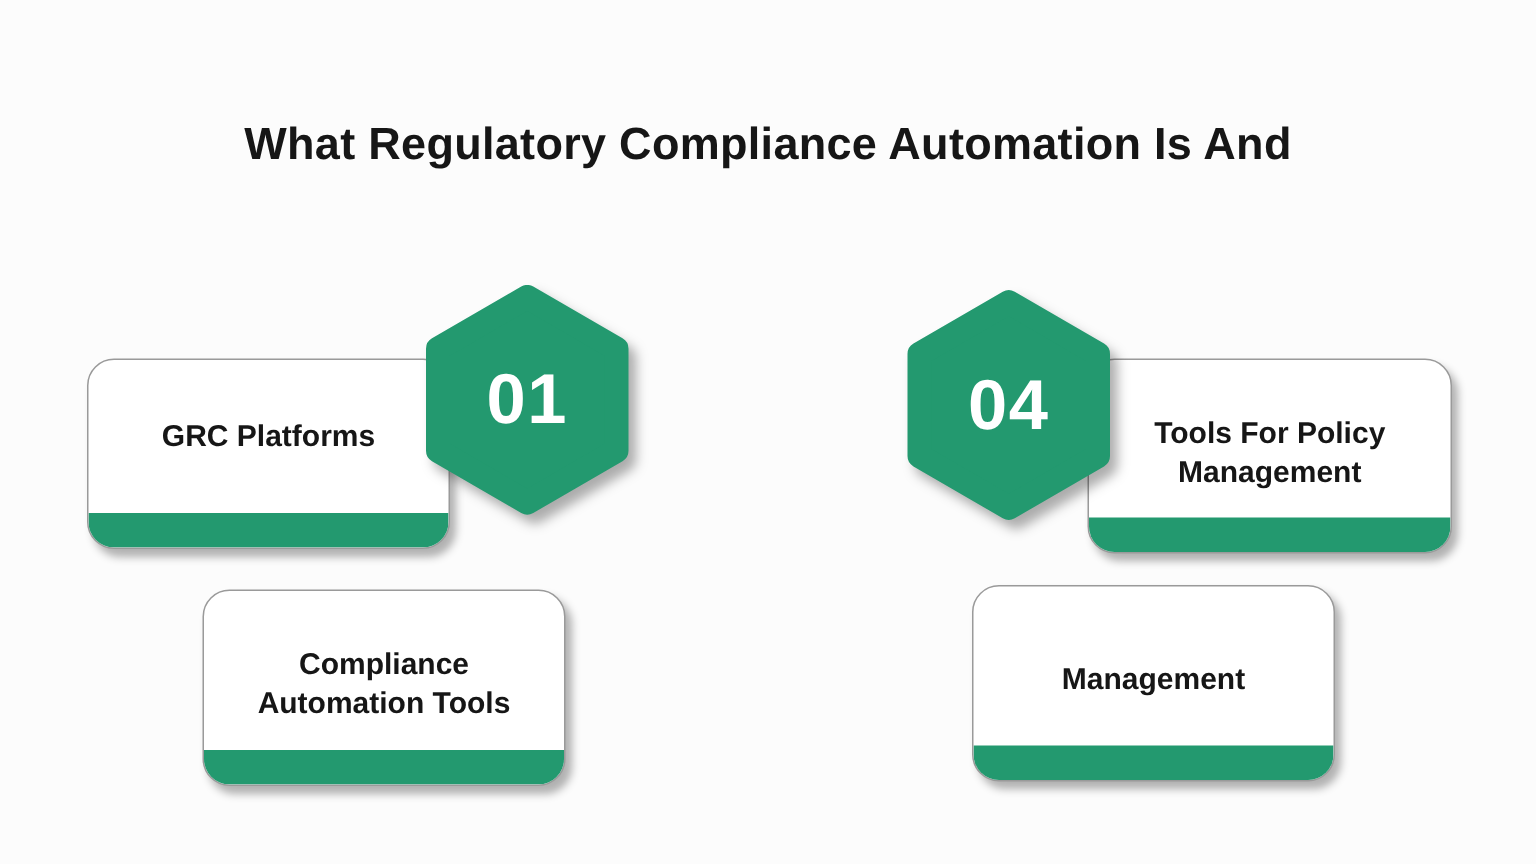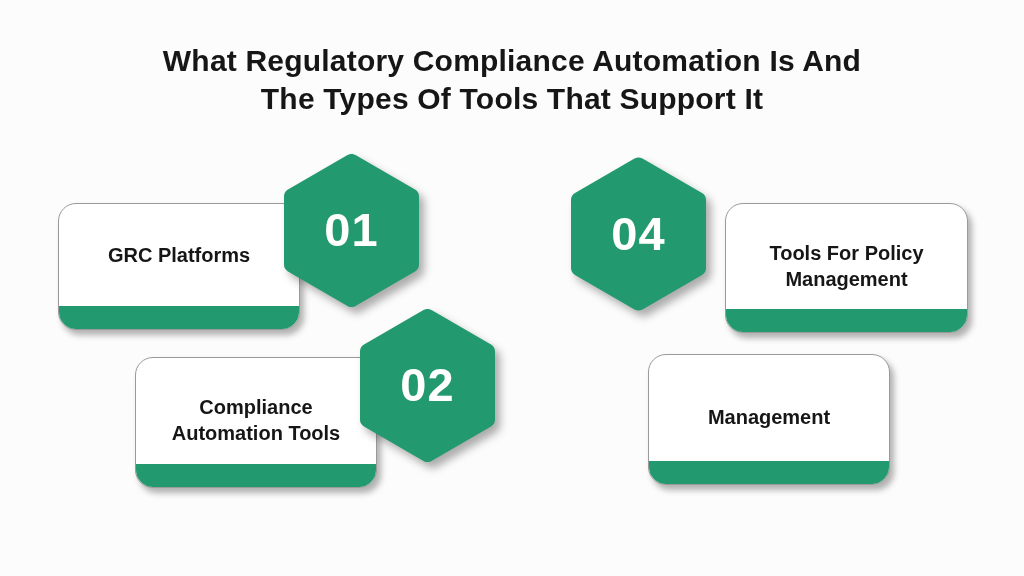--- a/index.html
+++ b/index.html
@@ -10,21 +10,21 @@
     --number_text:#ffffff;
   }
   *{box-sizing:border-box;}
   html,body{margin:0;padding:0;}
   body{
     width:1024px;height:576px;
     background:var(--background);
     font-family:"Liberation Sans", sans-serif;
     overflow:hidden;
   }
-  .canvas{position:relative;width:1024px;height:480px;}
+  .canvas{position:relative;width:1024px;height:480px;margin-top:36px;}
 
   .title{
     position:absolute;top:42px;left:0;width:100%;
     text-align:center;font-weight:bold;font-size:30px;line-height:38px;
     color:var(--text);letter-spacing:.2px;
   }
 
   .card{
     position:absolute;background:#ffffff;
     border:1px solid var(--card_border);
@@ -56,30 +56,29 @@
     padding-bottom:2px;
   }
 
   .card-1{left:58px;top:203px;width:242px;height:127px;}
   .card-2{left:135px;top:357px;width:242px;height:131px;}
   .card-3{left:648px;top:354px;width:242px;height:131px;}
   .card-4{left:725px;top:203px;width:243px;height:130px;}
   .hex-1{left:281px;top:153px;}
   .hex-2{left:357px;top:308px;}
   .hex-3{left:525px;top:305px;}
-  .hex-4{left:568px;top:155px;width:141px;height:158px;}
+  .hex-4{left:602px;top:155px;width:141px;height:158px;}
 </style>
 </head>
 <body>
 
 <div class="canvas">
 
   <div class="title">
     <div>What Regulatory Compliance Automation Is And</div>
-    <div>The Types Of Tools That Support It</div>
   </div>
 
   <div class="card card-1">
     <div class="label">
       <div>GRC Platforms</div>
     </div>
     <div class="strip"></div>
   </div>
 
   <div class="card card-2 nudge">
@@ -105,26 +104,20 @@
     <div class="strip"></div>
   </div>
 
   <div class="hex hex-1">
     <svg viewBox="0 0 141 155">
       <polygon points="70.5,9 130,43.5 130,111.5 70.5,146 11,111.5 11,43.5"></polygon>
     </svg>
     <div class="num">01</div>
   </div>
 
-  <div class="hex hex-2">
-    <svg viewBox="0 0 141 155">
-      <polygon points="70.5,9 130,43.5 130,111.5 70.5,146 11,111.5 11,43.5"></polygon>
-    </svg>
-    <div class="num">02</div>
-  </div>
 
 
   <div class="hex hex-4">
     <svg viewBox="0 0 141 155">
       <polygon points="70.5,9 130,43.5 130,111.5 70.5,146 11,111.5 11,43.5"></polygon>
     </svg>
     <div class="num">04</div>
   </div>
 
 </div>

